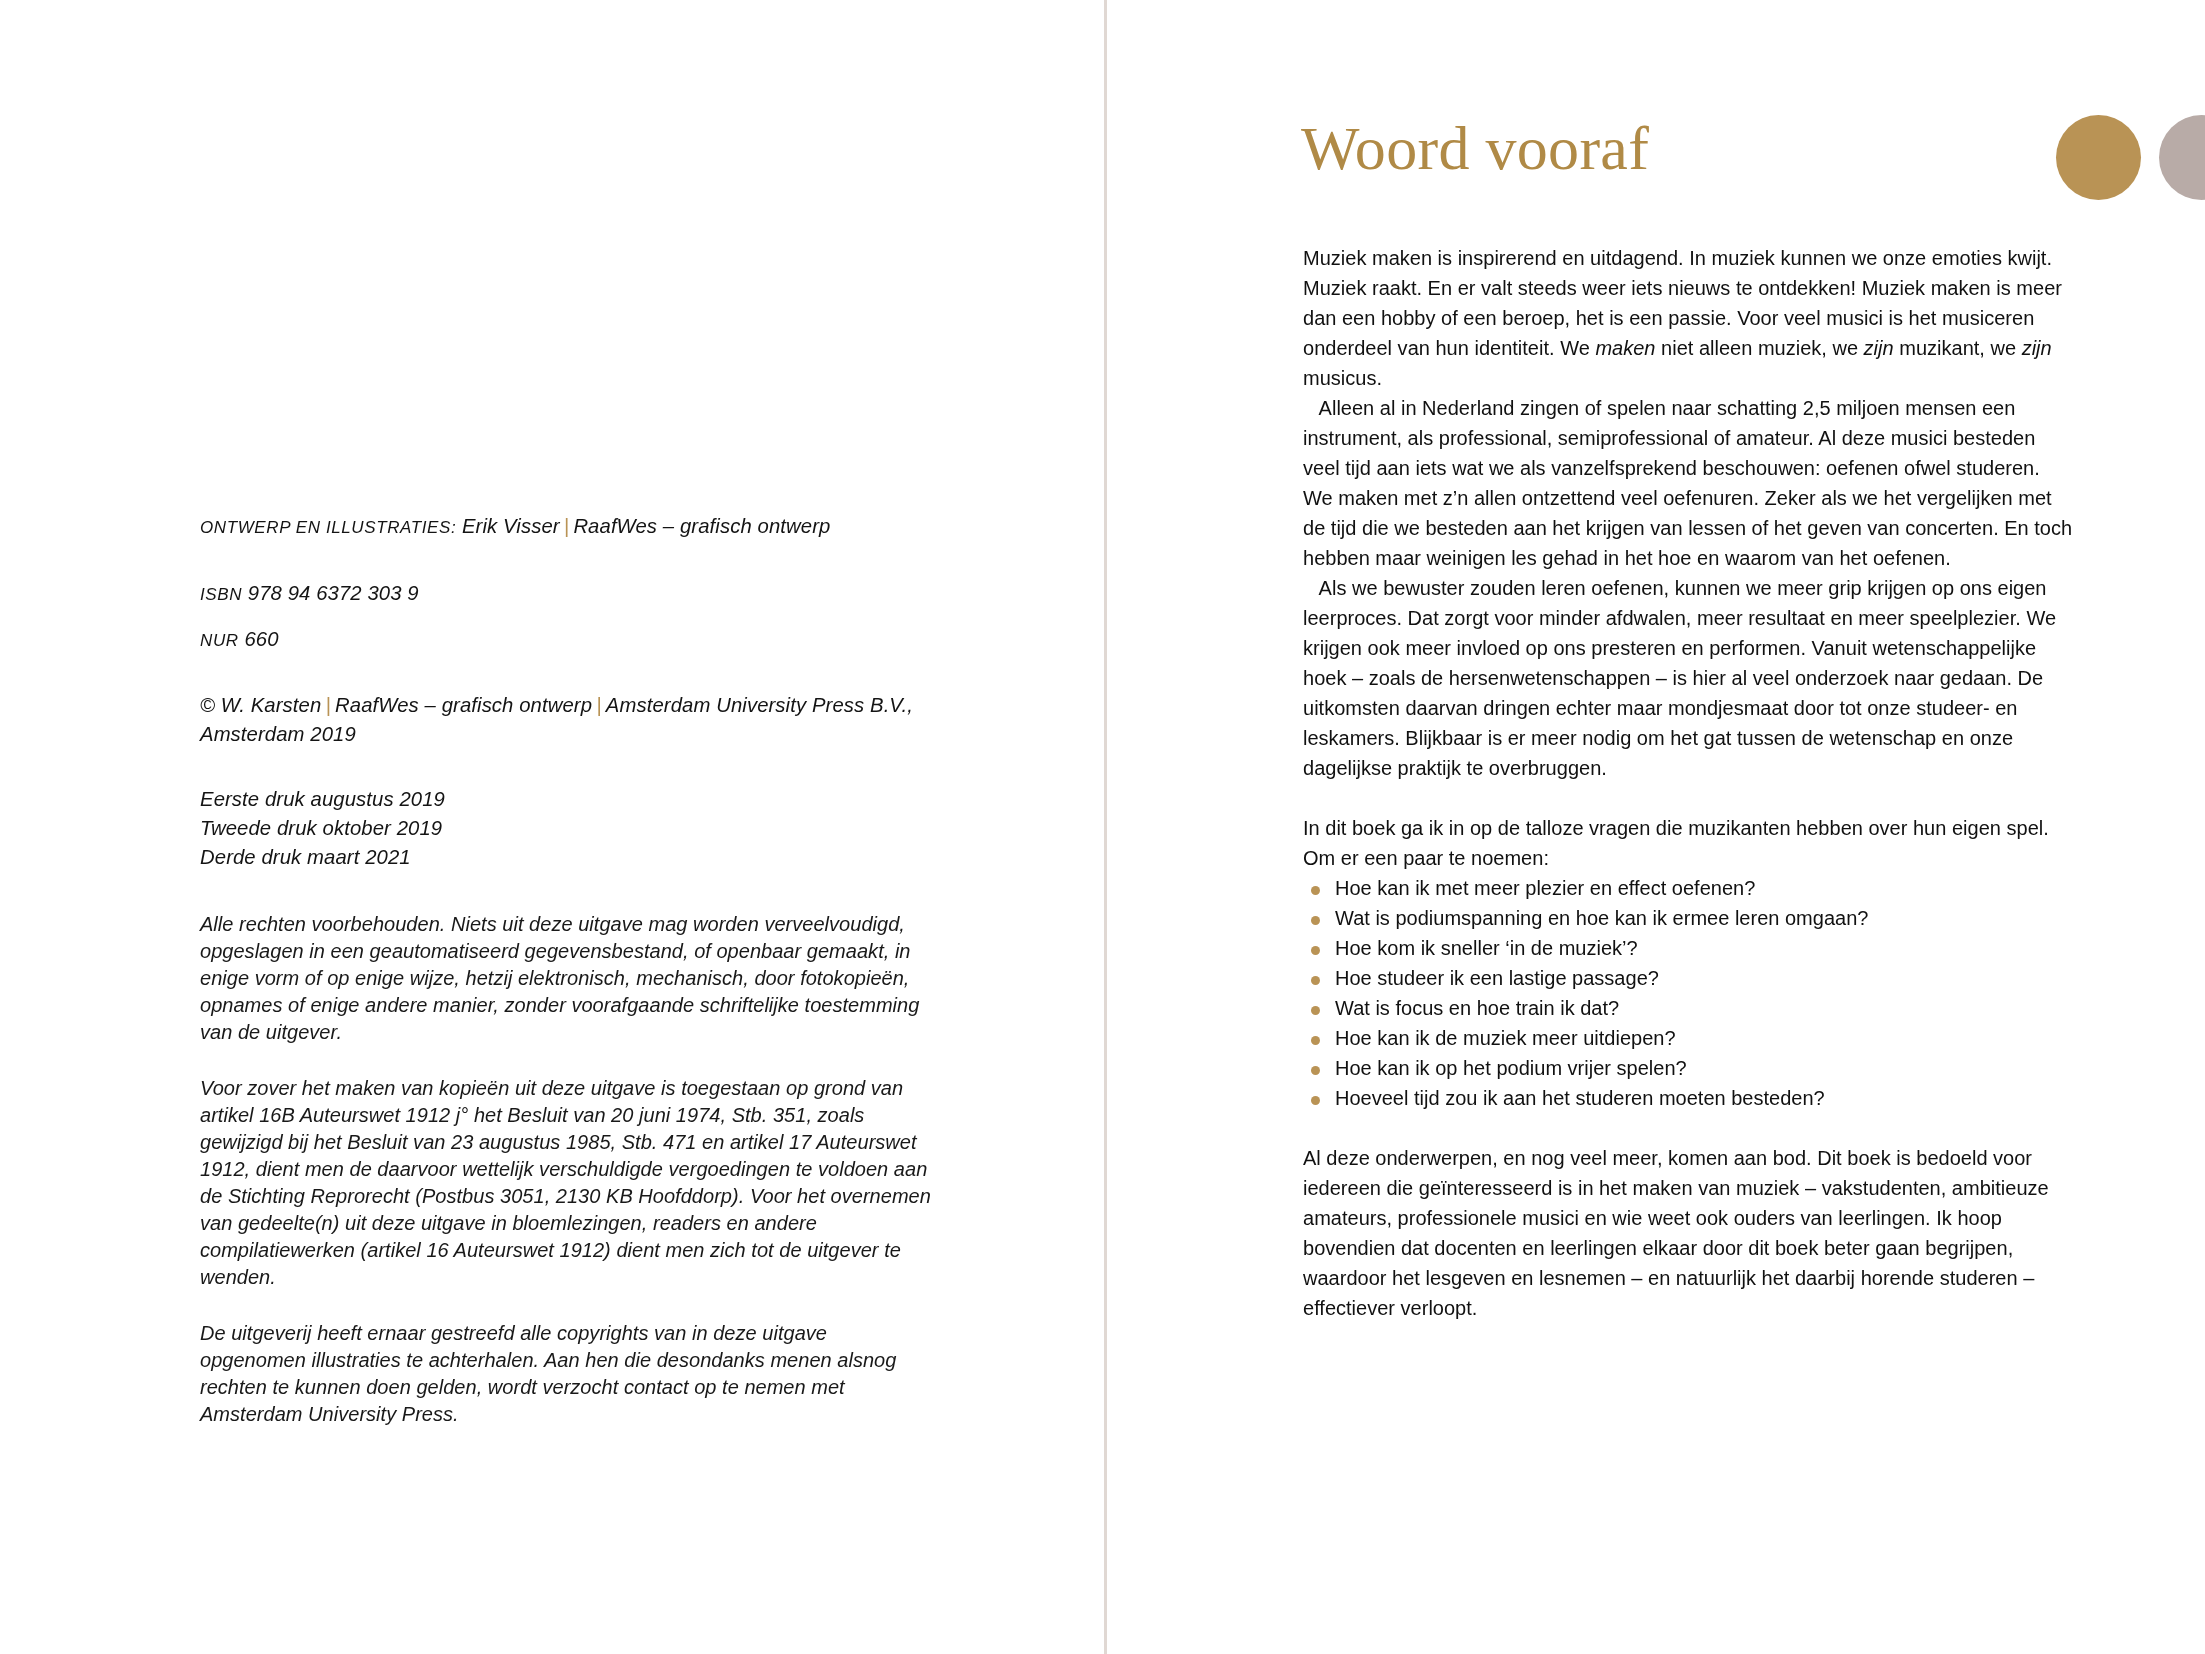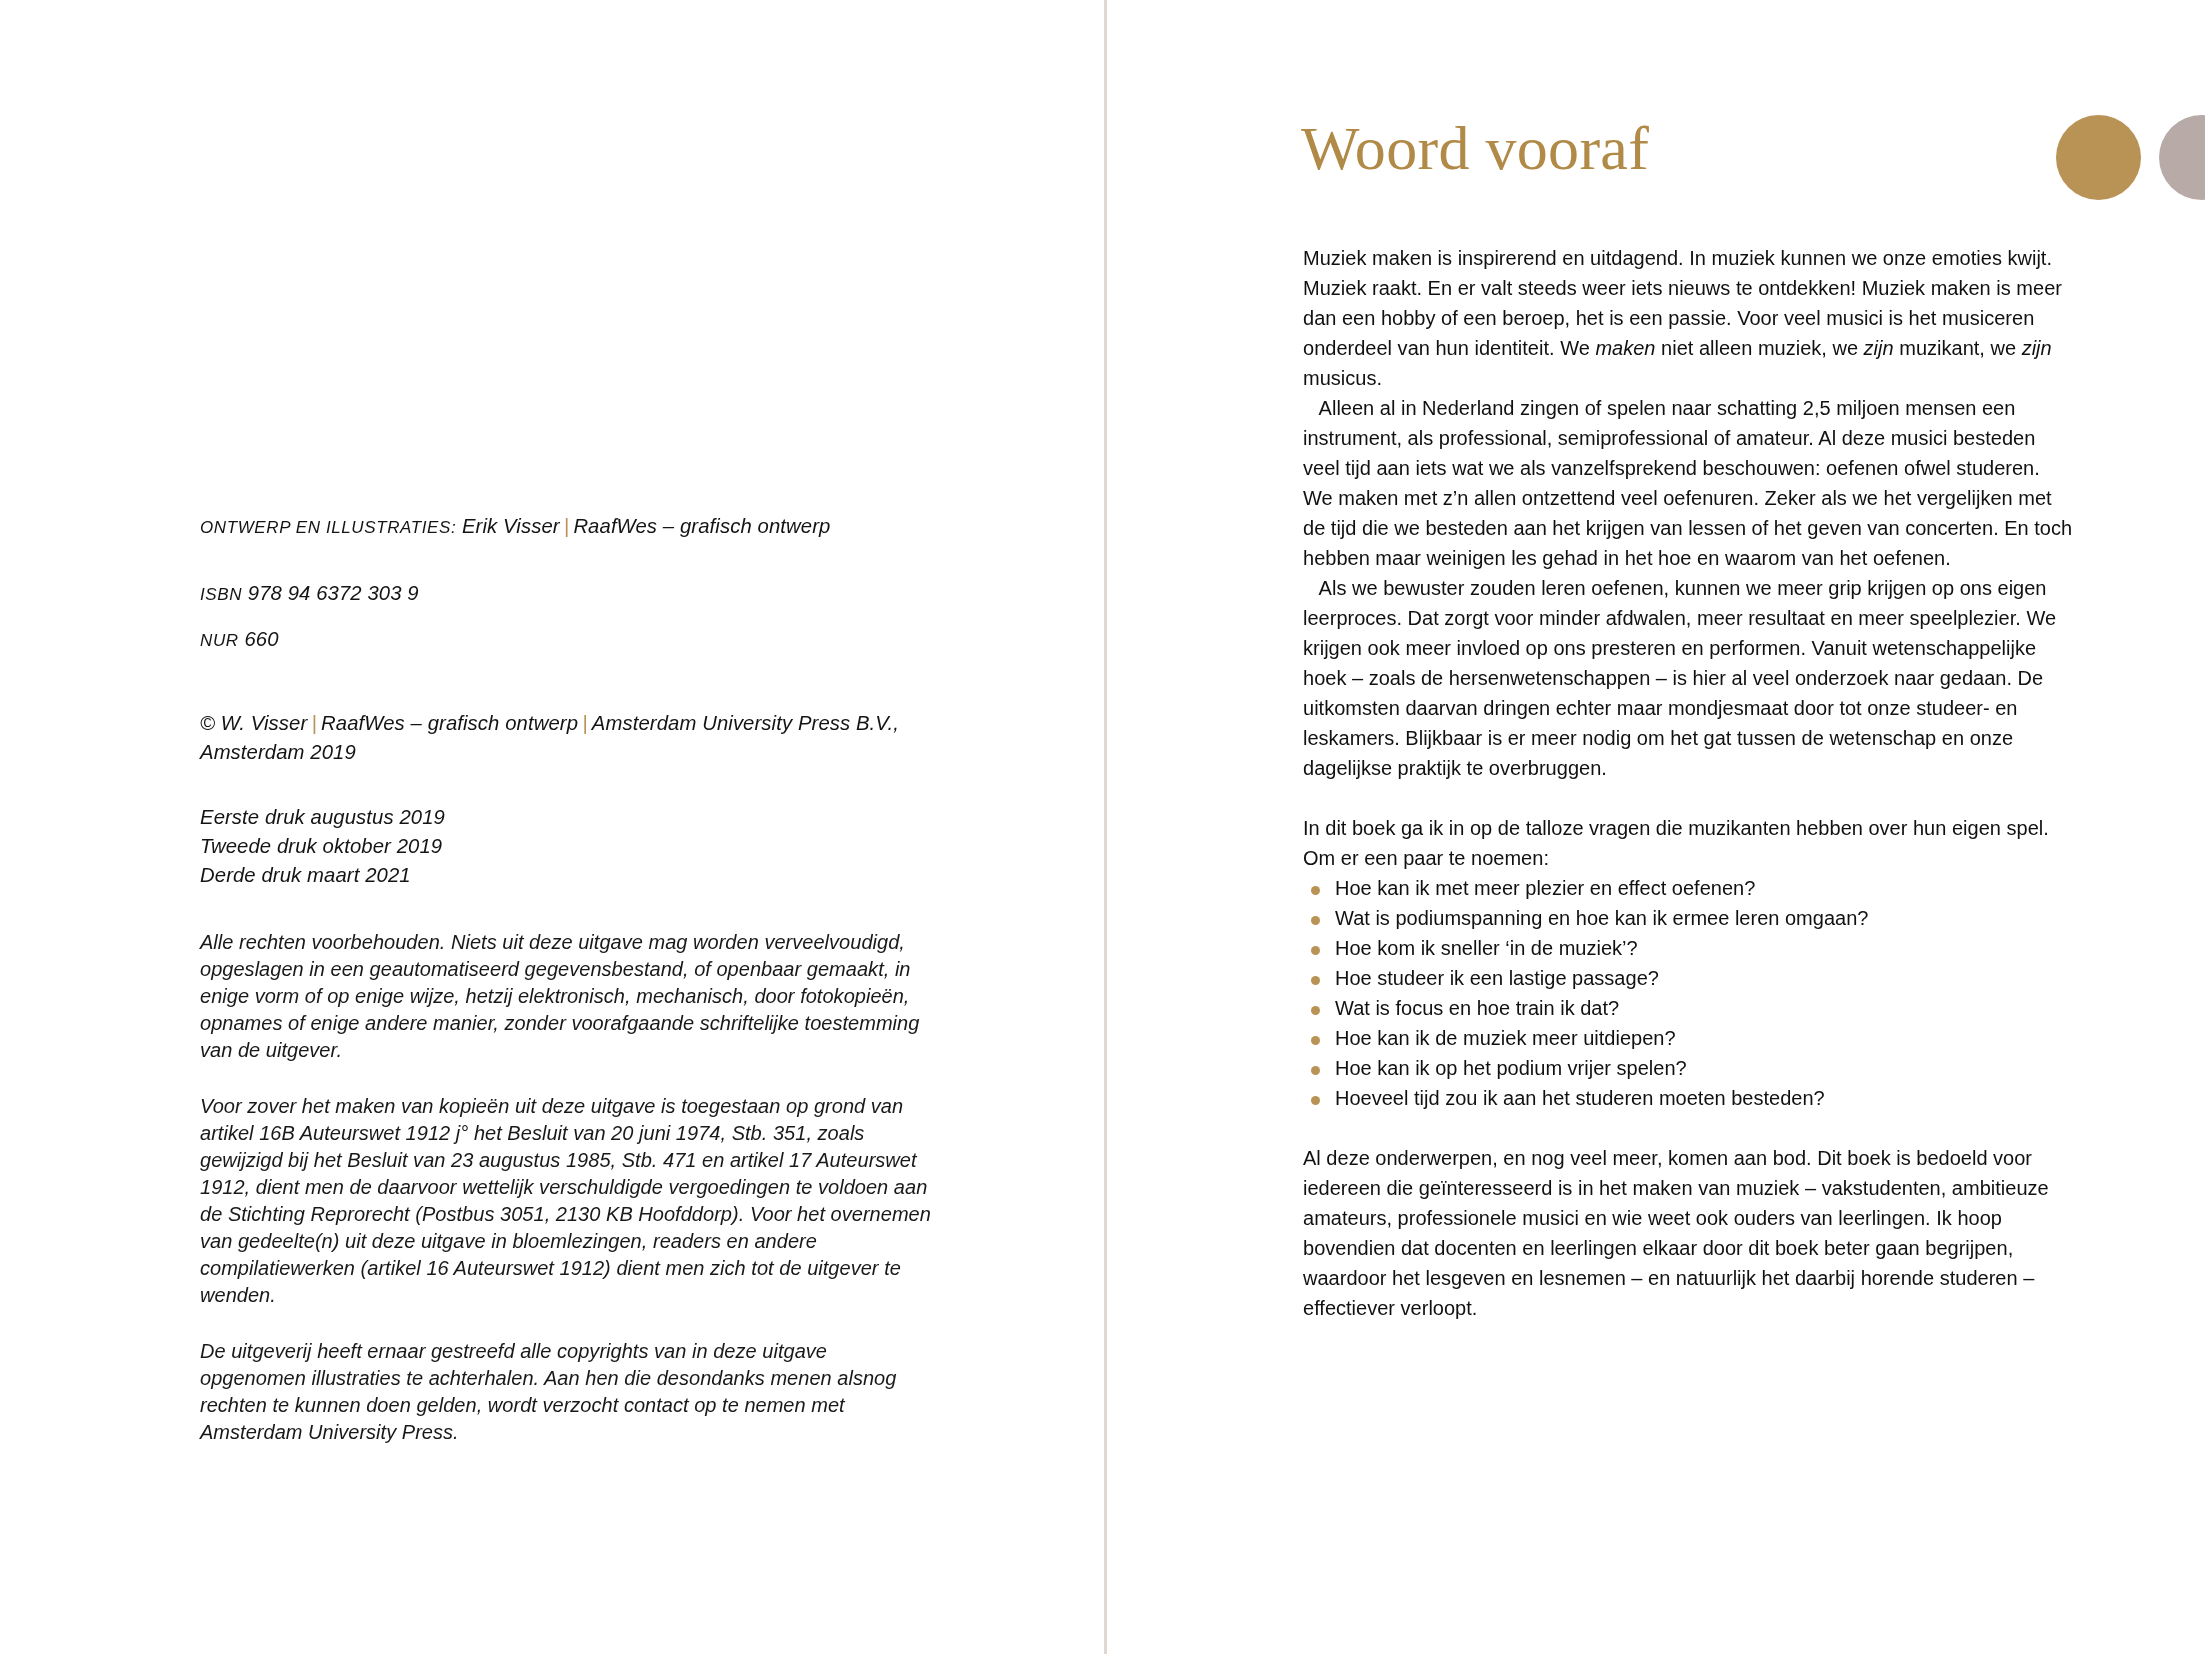--- a/index.html
+++ b/index.html
@@ -60,21 +60,21 @@
     font-size: 17px;
     letter-spacing: 0.6px;
     text-transform: uppercase;
   }
   .sep {
     color: #b99355;
     padding: 0 4.2px;
     font-weight: 300;
   }
   #credit-block   { margin-bottom: 37px; }
-  #isbn-block     { margin-bottom: 54px; }
+  #isbn-block     { margin-bottom: 36px; }
   #copyright-block{ margin-bottom: 36px; }
   #printings-block{ margin-bottom: 39px; }
 
   .legal {
     font-size: 20px;
     line-height: 27px;
     color: #191919;
     margin: 0 0 29px 0;
     width: 733px;
     letter-spacing: 0.03px;
@@ -174,21 +174,21 @@
         <div class="colo-line">
           <span class="smallcaps">isbn</span><span> </span><span>978 94 6372 303 9</span>
         </div>
         <div class="colo-line" style="margin-top:15.6px;">
           <span class="smallcaps">nur</span><span> </span><span>660</span>
         </div>
       </div>
 
       <div class="colo-block" id="copyright-block">
         <div class="colo-line">
-          <span>© W. Visser</span><span class="sep">|</span><span>RaafWes – grafisch ontwerp</span><span class="sep">|</span><span>Amsterdam University Press B.V.,</span>
+          <span>© W. Karsten</span><span class="sep">|</span><span>RaafWes – grafisch ontwerp</span><span class="sep">|</span><span>Amsterdam University Press B.V.,</span>
         </div>
         <div class="colo-line">Amsterdam 2019</div>
       </div>
 
       <div class="colo-block" id="printings-block">
         <div class="colo-line">Eerste druk augustus 2019</div>
         <div class="colo-line">Tweede druk oktober 2019</div>
         <div class="colo-line">Derde druk maart 2021</div>
       </div>
 

